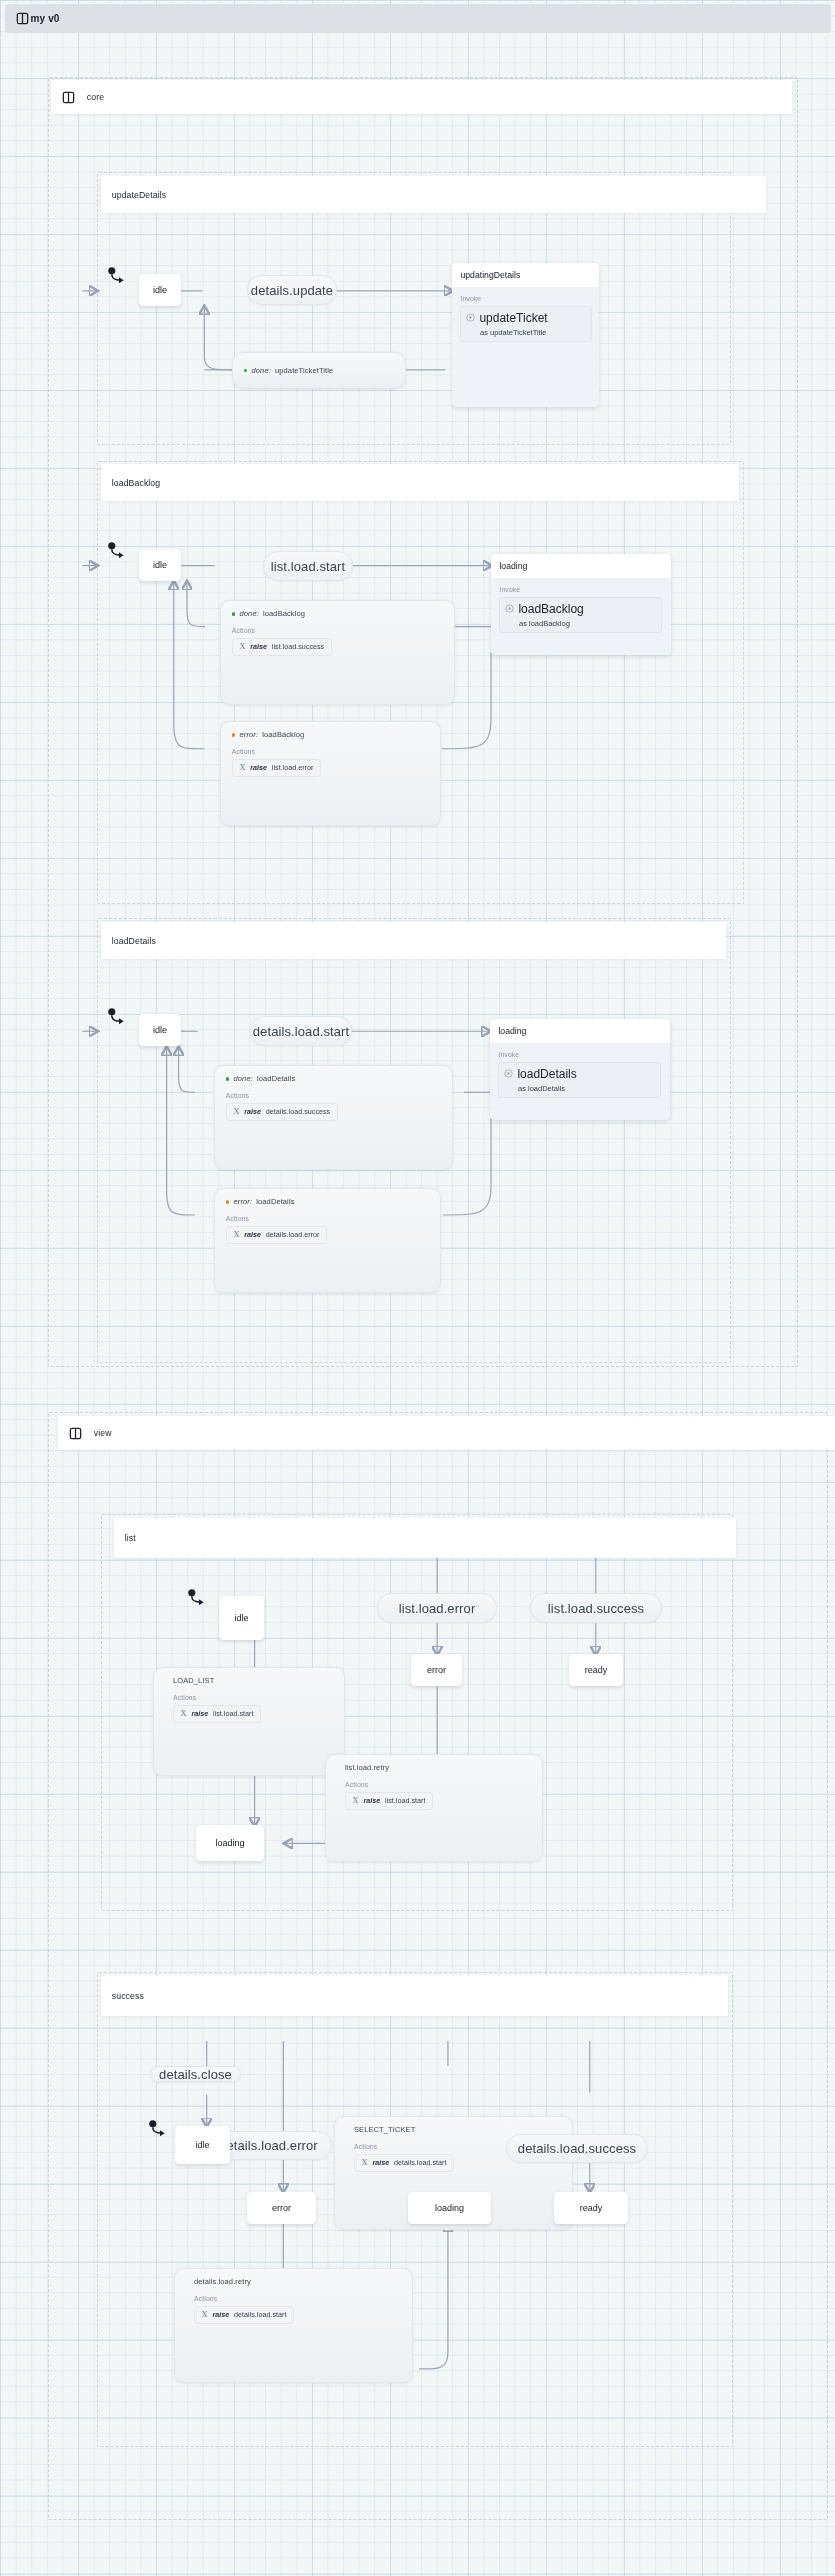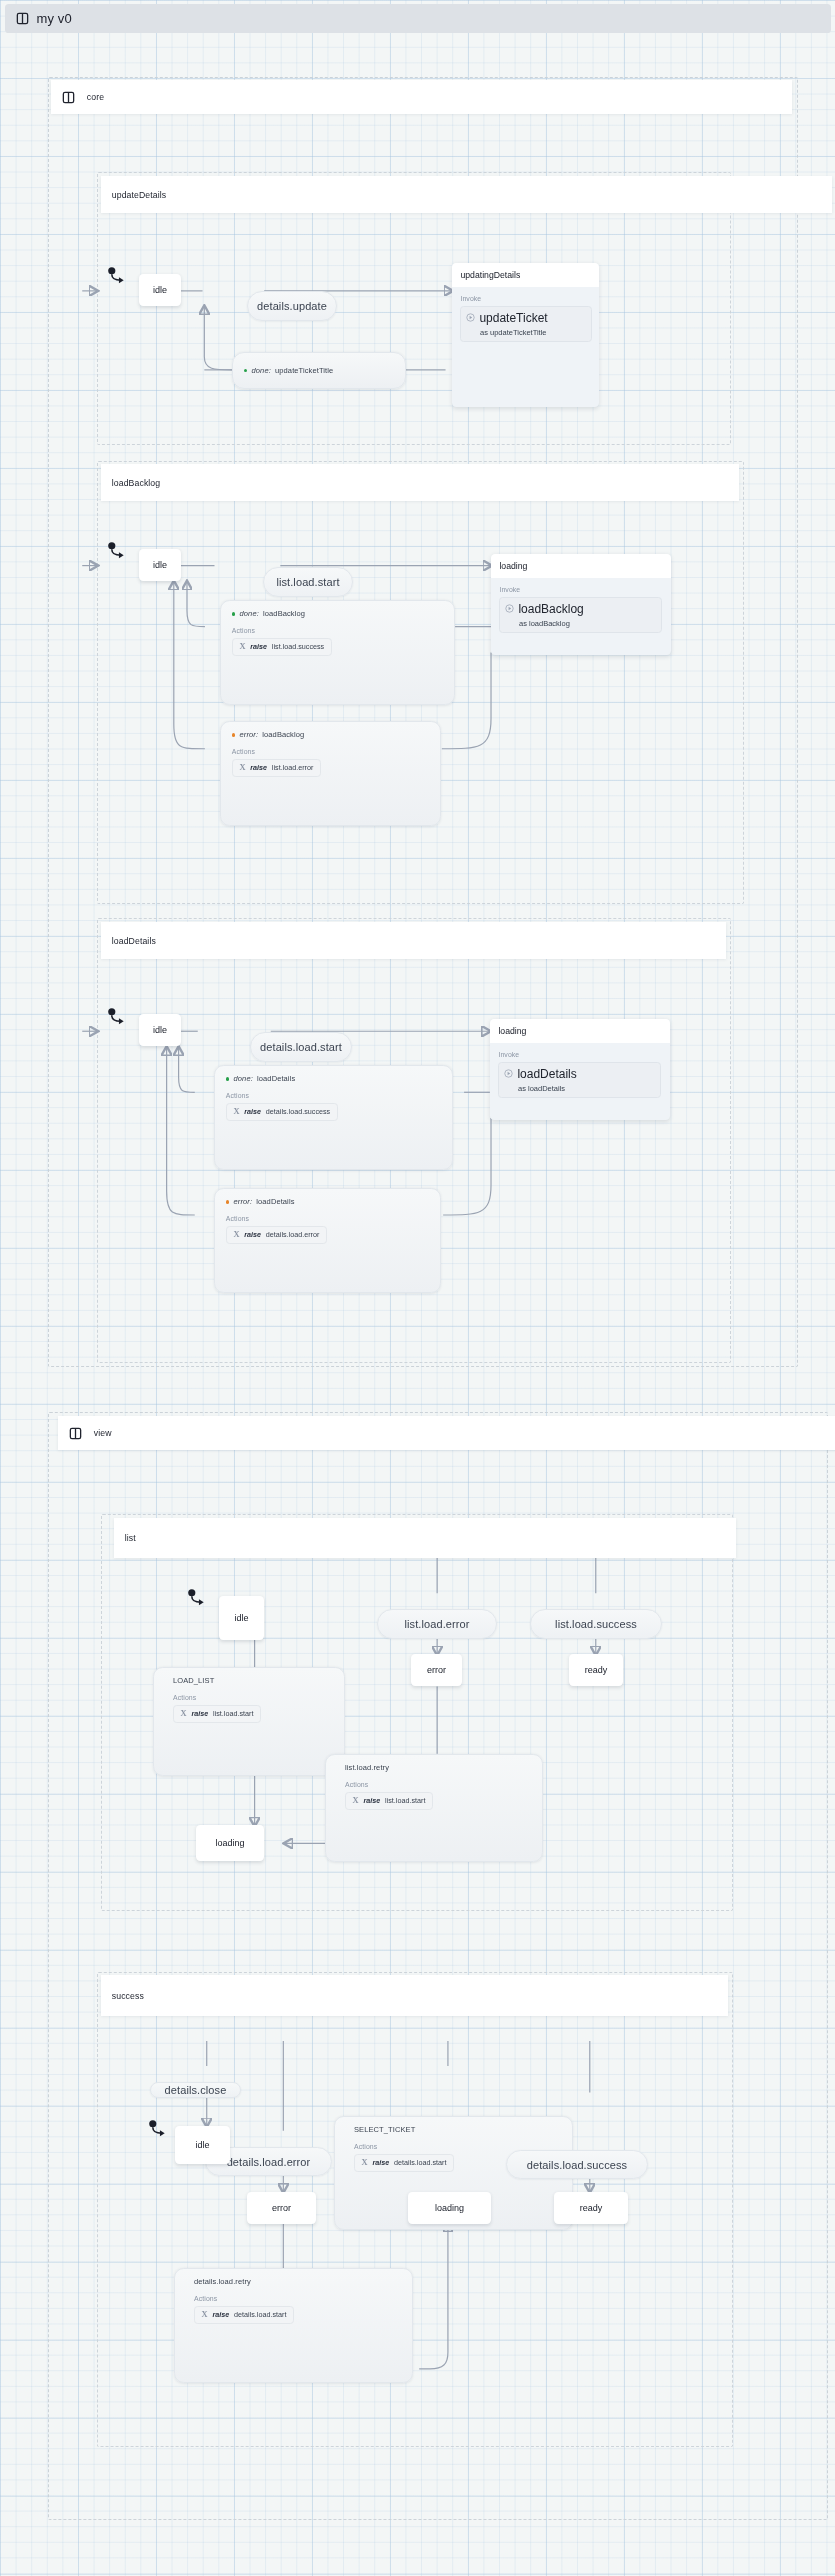--- a/index.html
+++ b/index.html
@@ -30,22 +30,22 @@
     position: absolute; left: 4.8px; top: 3.6px;
     width: 826px; height: 29px;
     background: #dde1e6;
     border-radius: 3.6px;
     display: flex; align-items: center;
     padding-left: 10.8px;
     box-sizing: border-box;
     z-index: 40;
   }
   .hdr-title {
-    font-size: 13px; color: #20232e; font-weight: 400;
-    margin-left: 8px; letter-spacing: 0.1px;
+    font-size: 10px; color: #20232e; font-weight: 700;
+    margin-left: 2px; letter-spacing: 0.1px;
   }
   .cols-icon { width: 13px; height: 13px; flex: none; }
   
   .dashed {
     position: absolute;
     border: 1.2px dashed #cbd2d8;
     border-radius: 1.8px;
     background: transparent;
   }
   .dashed.lvl2 { border-width: 1.2px; border-color: #cdd4da; }
@@ -113,26 +113,25 @@
     font-size: 7.5px; color: #3a4350;
     margin-top: 2.4px; margin-left: 13.8px;
   }
   
   .evt {
     position: absolute;
     background: linear-gradient(180deg,#f6f8f9 0%,#eef1f4 100%);
     border: 0.6px solid #e2e7ec;
     border-radius: 598px;
     display: flex; align-items: center; justify-content: center;
-    font-size: 11px; color: #3b4350;
+    font-size: 13px; color: #3b4350;
     box-shadow: 0 0.6px 1.8px rgba(40,55,75,0.08);
     z-index: 9;
     box-sizing: border-box;
     letter-spacing: 0.1px;
-    margin-top: 16px;
   }
   
   .evt-block {
     position: absolute;
     background: linear-gradient(180deg,#f6f8f9 0%,#edf0f3 100%);
     border: 0.6px solid #e2e7ec;
     border-radius: 9.6px;
     box-shadow: 0 0.6px 2.4px rgba(40,55,75,0.09);
     z-index: 9;
     box-sizing: border-box;
@@ -261,21 +260,21 @@
   <span class="cols-icon">
     <svg viewBox="0 0 24 24" width="13" height="13">
         <rect x="2.5" y="2.5" width="19" height="19" rx="3" fill="none" stroke="#20232e" stroke-width="2.4"></rect>
         <line x1="12" y1="3" x2="12" y2="21" stroke="#20232e" stroke-width="2.4"></line>
       </svg>
   </span>
   <span class="lbl">core</span>
 </div>
 
 <div class="dashed lvl2" style="left:97px; top:172px; width:632px; height:271px;"></div>
-<div class="tbar plain" style="left:101px; top:176px; width:731px; height:37px;">
+<div class="tbar plain" style="left:101px; top:176px; width:665px; height:37px;">
   <span class="lbl">updateDetails</span>
 </div>
 
 <div class="initmark" style="left:107px; top:266px;">
   <svg width="20.3" height="20.3" viewBox="0 0 34 34">
     <circle cx="8" cy="8" r="6" fill="#1b1f2a"></circle>
     <path d="M8,14 C8,22 14,24 23,24" stroke="#1b1f2a" stroke-width="2.6" fill="none"></path>
     <path d="M20,19 L28,24 L20,29 z" fill="#1b1f2a"></path>
   </svg>
 </div>

